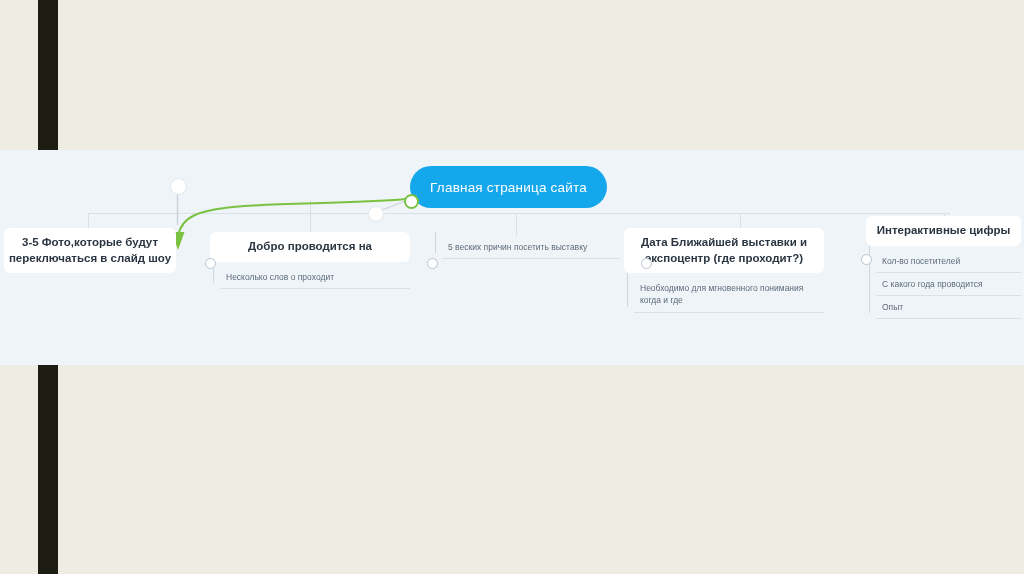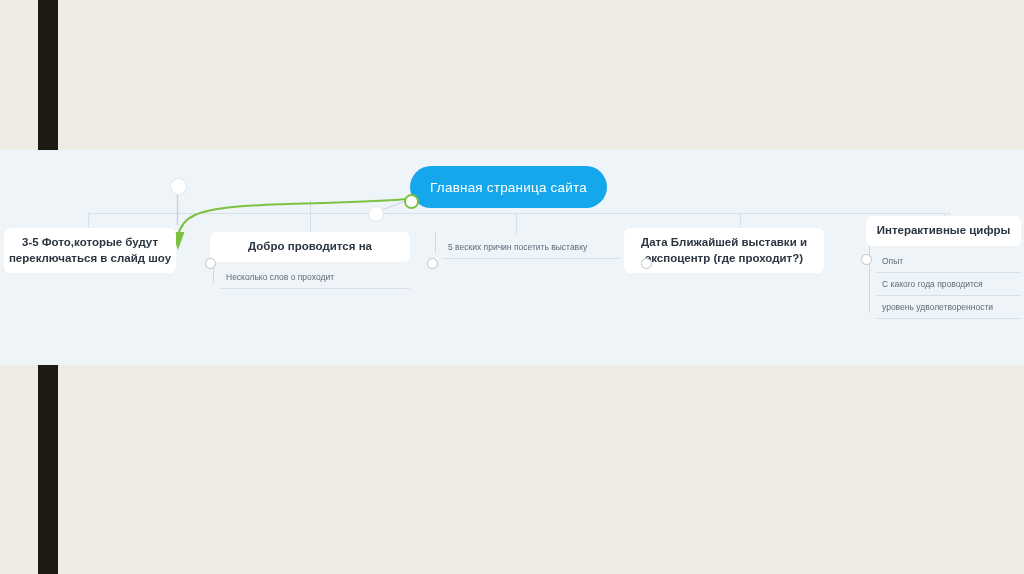--- a/index.html
+++ b/index.html
@@ -206,22 +206,25 @@
 </div>
 
 <div class="branch" id="branch-3">
   <div class="sub-list">
     <div class="sub-item">5 веских причин посетить выставку</div>
   </div>
 </div>
 
 <div class="branch" id="branch-4">
   <div class="branch-head">Дата Ближайшей выставки и экспоцентр (где проходит?)</div>
+  <div class="sub-list">
+    <div class="sub-item">Необходимо для мгновенного понимания когда и где</div>
+  </div>
 </div>
 
 <div class="branch" id="branch-5">
   <div class="branch-head">Интерактивные цифры</div>
   <div class="sub-list">
+    <div class="sub-item">Кол-во посетителей</div>
+    <div class="sub-item">С какого года проводится</div>
     <div class="sub-item">Опыт</div>
-    <div class="sub-item">С какого года проводится</div>
-    <div class="sub-item">уровень удволетворенности</div>
   </div>
 </div>
 
 </body></html>

